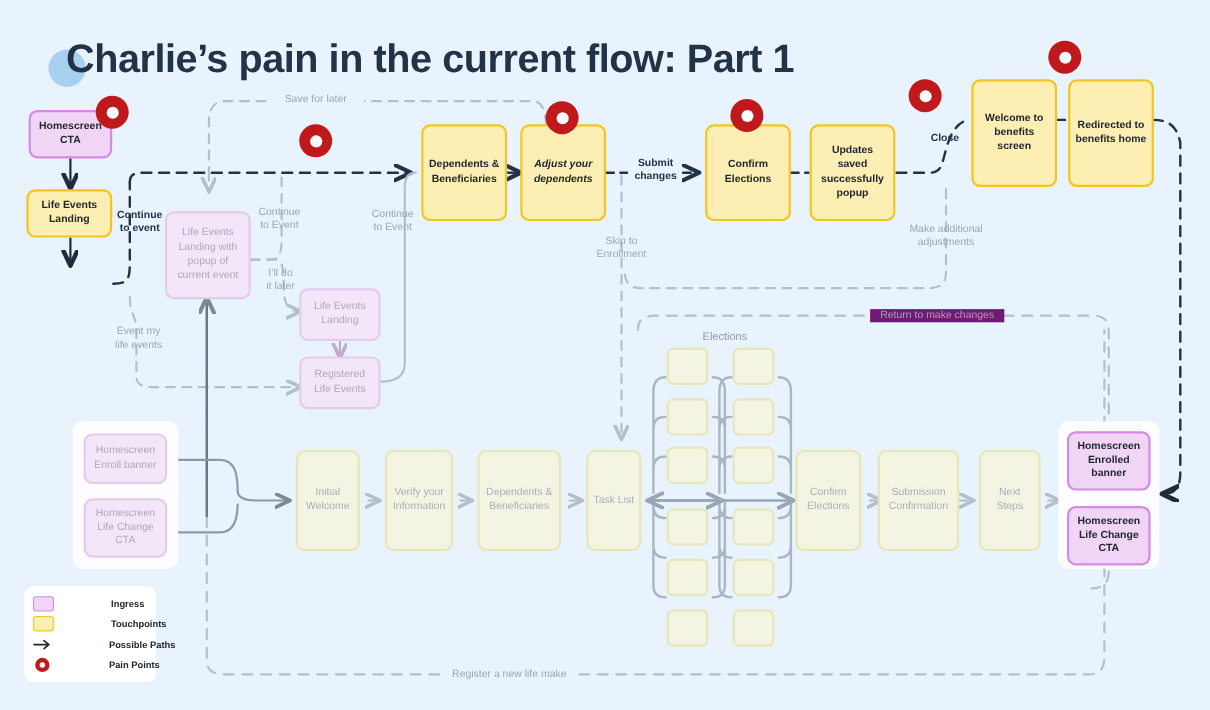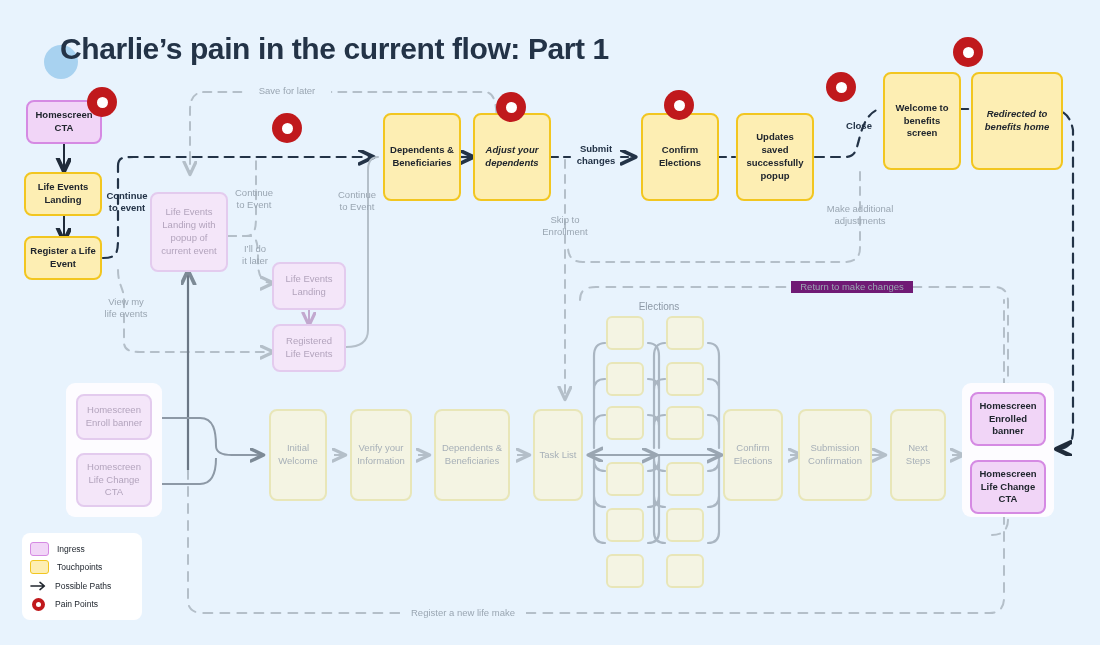--- a/index.html
+++ b/index.html
@@ -13,21 +13,21 @@
   #canvas{position:absolute;inset:0;width:1100px;height:645px;}
   svg.edges{position:absolute;left:0;top:0;width:1100px;height:645px;pointer-events:none;}
 
   
   .title-circle{
     position:absolute;left:44px;top:45px;width:34px;height:34px;
     border-radius:50%;background:#a8d2f0;
   }
   .page-title{
     position:absolute;left:60px;top:32px;
-    font-size:30px;font-weight:bold;color:#233347;
+    font-size:36px;font-weight:bold;color:#233347;
     letter-spacing:-0.4px;white-space:nowrap;
   }
 
   
   .node{
     position:absolute;box-sizing:border-box;
     display:flex;align-items:center;justify-content:center;
     text-align:center;border-radius:8px;
     font-size:9.5px;line-height:1.35;font-weight:bold;
     padding:3px 4px;
@@ -71,21 +71,21 @@
   .elabel.muted{color:#9aa6b2;font-weight:normal;}
   .elabel.sec{color:#8d99a6;font-weight:normal;font-size:10px;}
 
   
   .legend{
     position:absolute;left:22px;top:533px;width:120px;height:87px;
     background:#ffffff;border-radius:8px;box-sizing:border-box;
     padding:7px 8px;display:flex;flex-direction:column;justify-content:space-between;
   }
   .legend-row{display:flex;align-items:center;gap:8px;height:17px;}
-  .legend-label{font-size:8.5px;font-weight:normal;color:#20262e;white-space:nowrap;}
+  .legend-label{font-size:8.5px;font-weight:bold;color:#20262e;white-space:nowrap;margin-left:44px;}
   .sw{width:17px;height:12px;border-radius:3px;flex:none;}
   .sw.ingress{background:#f1d5f7;border:1.6px solid #d58ae3;}
   .sw.touch{background:#fdeeb3;border:1.6px solid #f2c620;}
   .sw-icon{width:17px;height:12px;flex:none;display:flex;align-items:center;justify-content:center;}
   .legend-pain{width:13px;height:13px;border-radius:50%;background:#c0191c;display:flex;align-items:center;justify-content:center;}
   .legend-pain::after{content:"";width:5px;height:5px;border-radius:50%;background:#fff;}
 </style>
 </head>
 <body>
 
@@ -183,22 +183,20 @@
 
   <div class="title-circle"></div>
   <div class="page-title">Charlie’s pain in the current flow: Part 1</div>
 
   <div class="node ingress" style="left: 26px; top: 100px; width: 76px; height: 44px; white-space: pre-line;">Homescreen
 CTA</div>
 
   <div class="node touch" style="left: 24px; top: 172px; width: 78px; height: 44px; white-space: pre-line;">Life Events
 Landing</div>
 
-  <div class="node touch" style="left: 24px; top: 236px; width: 78px; height: 44px; white-space: pre-line;">Register a Life
-Event</div>
 
   <div class="node ingress-faded" style="left: 150px; top: 192px; width: 78px; height: 80px; white-space: pre-line;">Life Events
 Landing with
 popup of
 current event</div>
 
   <div class="node ingress-faded" style="left: 272px; top: 262px; width: 74px; height: 48px; white-space: pre-line;">Life Events
 Landing</div>
 
   <div class="node ingress-faded" style="left: 272px; top: 324px; width: 74px; height: 48px; white-space: pre-line;">Registered
@@ -214,21 +212,21 @@
 Elections</div>
 
   <div class="node touch" style="left: 736px; top: 113px; width: 78px; height: 88px; white-space: pre-line;">Updates saved
 successfully
 popup</div>
 
   <div class="node touch" style="left: 883px; top: 72px; width: 78px; height: 98px; white-space: pre-line;">Welcome to
 benefits
 screen</div>
 
-  <div class="node touch" style="left: 971px; top: 72px; width: 92px; height: 98px; white-space: pre-line; font-style: italic;">Redirected to
+  <div class="node touch" style="left: 971px; top: 72px; width: 78px; height: 98px; white-space: pre-line;">Redirected to
 benefits home</div>
 
   <div class="pain" style="left:87px;top:87px;"></div>
   <div class="pain" style="left:272px;top:113px;"></div>
   <div class="pain" style="left:496px;top:92px;"></div>
   <div class="pain" style="left:664px;top:90px;"></div>
   <div class="pain" style="left:826px;top:72px;"></div>
   <div class="pain" style="left:953px;top:37px;"></div>
 
   <div class="elabel dark" style="left: 98px; top: 190px; width: 58px; white-space: pre-line;">Continue
@@ -238,21 +236,21 @@
 
   <div class="elabel muted" style="left: 228px; top: 187px; width: 52px; white-space: pre-line;">Continue
 to Event</div>
 
   <div class="elabel muted" style="left: 331px; top: 189px; width: 52px; white-space: pre-line;">Continue
 to Event</div>
 
   <div class="elabel muted" style="left: 234px; top: 243px; width: 42px; white-space: pre-line;">I’ll do
 it later</div>
 
-  <div class="elabel muted" style="left: 96px; top: 296px; width: 60px; white-space: pre-line;">View my
+  <div class="elabel muted" style="left: 96px; top: 296px; width: 60px; white-space: pre-line;">Event my
 life events</div>
 
   <div class="elabel dark" style="left: 570px; top: 143px; width: 52px; white-space: pre-line;">Submit
 changes</div>
 
   <div class="elabel muted" style="left: 524px; top: 214px; width: 82px; white-space: pre-line;">Skip to
 Enrollment</div>
 
   <div class="elabel dark" style="left: 838px; top: 120px; width: 42px; white-space: pre-line;">Close</div>
 

